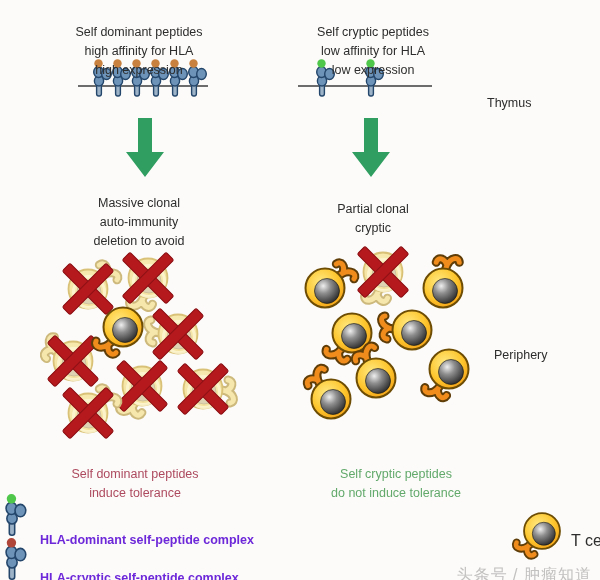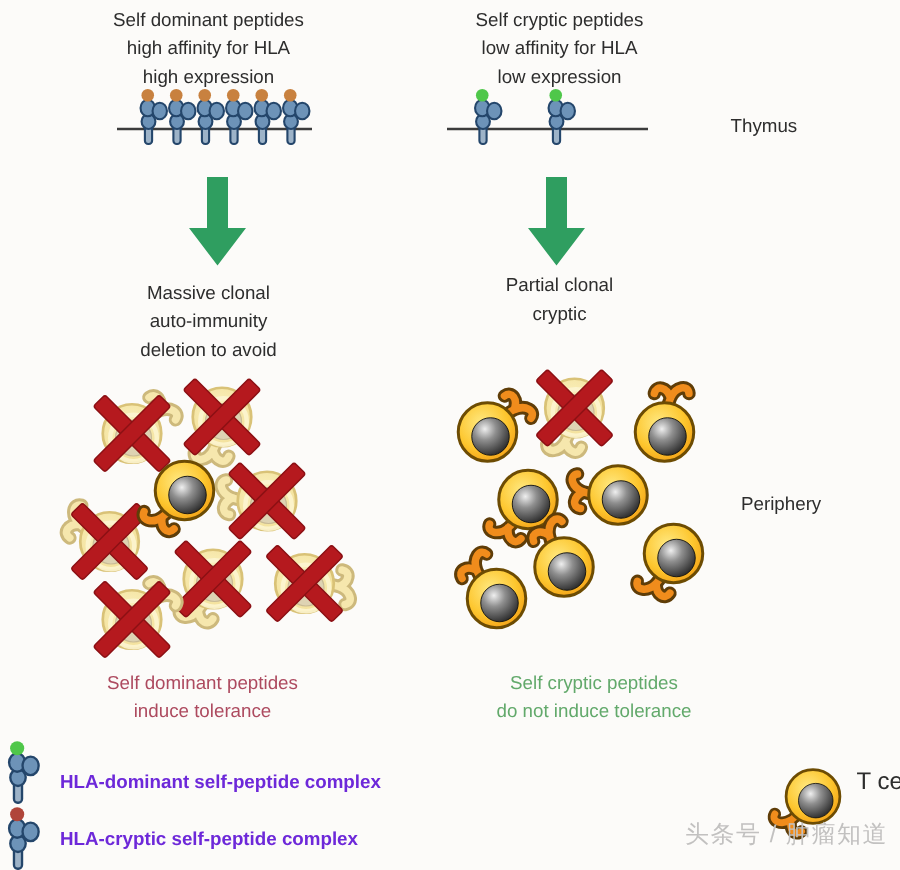--- a/index.html
+++ b/index.html
@@ -1,18 +1,18 @@
 <!DOCTYPE html>
 <html><head>
 <meta charset="utf-8">
 <style>
   html,body{margin:0;padding:0;}
   body{font-family:"Liberation Sans", sans-serif;background:#ffffff;}
   .stage{position:relative;width:600px;height:580px;background:#fcfbf9;overflow:hidden;}
-  .abs{position:absolute;}
+  .abs{position:absolute;margin-top:19px;}
   .txt{color:#2d2d2d;font-size:12.5px;line-height:19px;text-align:center;}
   .txt div{white-space:nowrap;}
   .side-label{color:#2d2d2d;font-size:12.5px;white-space:nowrap;}
   .cap-red{color:#ad4a5f;}
   .cap-green{color:#62a96b;}
   .legend-text{color:#6d28d9;font-size:12.5px;white-space:nowrap;font-weight:bold;}
   .tcell-text{color:#2d2d2d;font-size:16px;white-space:nowrap;}
   .watermark{color:#c2c1c0;font-size:16px;letter-spacing:1px;text-align:right;white-space:nowrap;}
   svg{position:absolute;left:0;top:0;}
 </style>
@@ -195,21 +195,21 @@
   </div>
 
   <div class="abs txt" style="left:293px;top:4px;width:160px;">
     <div>Self cryptic peptides</div>
     <div>low affinity for HLA</div>
     <div>low expression</div>
   </div>
 
   <div class="abs side-label" style="left:487px;top:77px;">Thymus</div>
 
-  <div class="abs txt" style="left:58px;top:186px;width:162px;">
+  <div class="abs txt" style="left:58px;top:175px;width:162px;">
     <div>Massive clonal</div>
     <div>auto-immunity</div>
     <div>deletion to avoid</div>
   </div>
 
   <div class="abs txt" style="left:293px;top:181px;width:160px;">
     <div>Partial clonal</div>
     <div>cryptic</div>
   </div>
 

